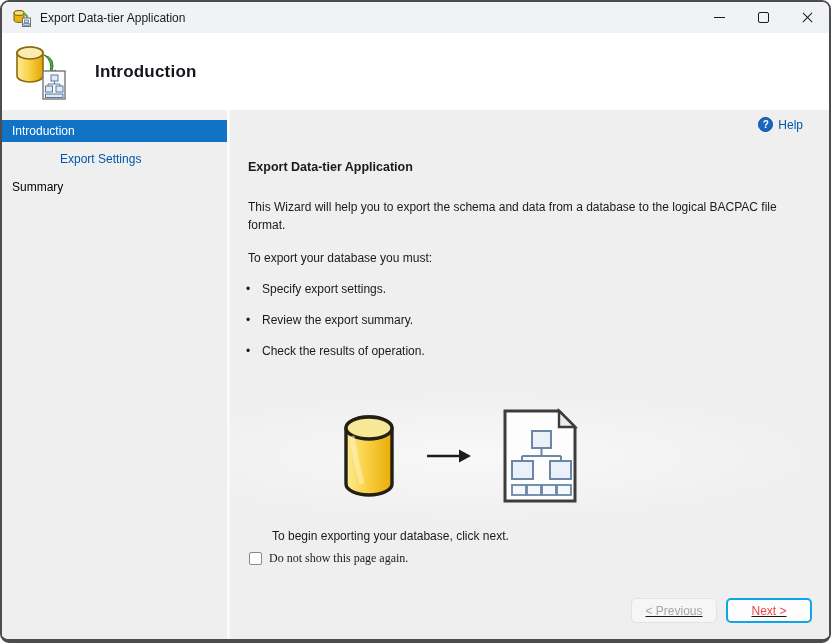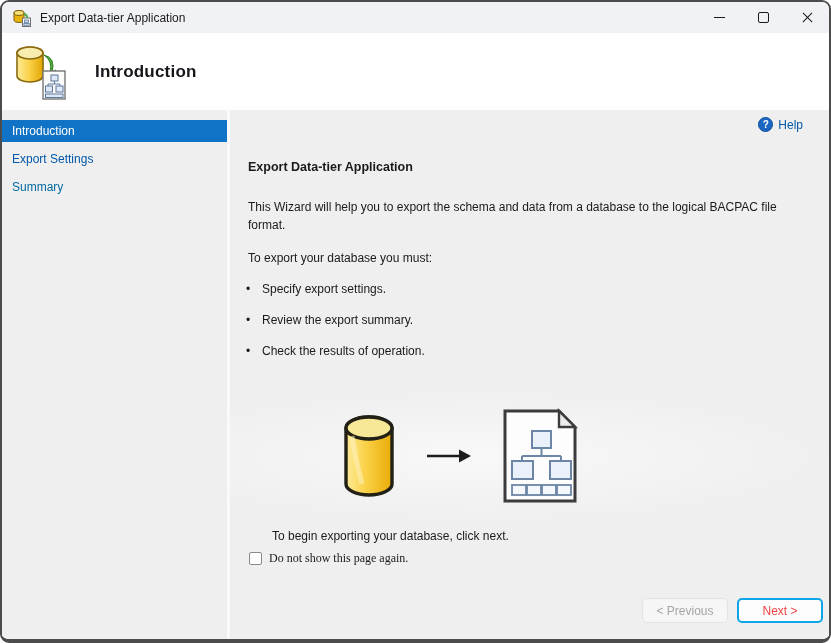--- a/index.html
+++ b/index.html
@@ -24,22 +24,22 @@
   .headerband{position:absolute;left:0;top:31px;right:0;height:77px;background:#ffffff;display:flex;align-items:center;}
   .header-icon{width:56px;height:58px;margin-left:11px;flex:0 0 auto;}
   .header-title{font-size:17px;font-weight:bold;color:#15151c;margin-left:26px;letter-spacing:.2px;}
 
   
   .main{position:absolute;left:0;top:108px;right:0;bottom:0;display:flex;background:#efefef;}
   .sidebar{width:225px;flex:0 0 auto;background:#efefef;padding-top:10px;box-sizing:border-box;}
   .divider{width:3px;background:#fafafa;flex:0 0 auto;}
   .nav-item{height:22px;line-height:22px;padding-left:10px;margin-bottom:6px;font-size:12px;}
   .nav-item.selected{background:#1173c5;color:#ffffff;}
-  .nav-item.link{color:#0257a8;}
-  .nav-item.dim{color:#0369a1;}
+  .nav-item.link{color:#0257a8;margin-left:48px;}
+  .nav-item.dim{color:#000000;}
 
   .content{position:relative;flex:1;background:#efefef;}
   .help{position:absolute;top:7px;right:26px;display:flex;align-items:center;gap:5px;color:#0257a8;cursor:pointer;}
   .help-icon{width:15px;height:15px;border-radius:50%;background:#1a66c0;color:#fff;font-size:10px;font-weight:bold;display:flex;align-items:center;justify-content:center;border:1px solid #0d4f9e;box-sizing:border-box;}
   .page-heading{position:absolute;top:50px;left:18px;font-weight:bold;font-size:12.5px;}
   .intro-text{position:absolute;top:88px;left:18px;width:552px;line-height:18px;}
   .must-text{position:absolute;top:141px;left:18px;}
   .bullet{position:absolute;left:32px;}
   .bullet::before{content:"\2022";position:absolute;left:-16px;top:0;color:#1a1a1a;}
   .b1{top:172px;} .b2{top:203px;} .b3{top:234px;}
@@ -47,21 +47,21 @@
   .graphic-row{position:absolute;top:280px;left:0;right:0;height:132px;display:flex;align-items:center;background:radial-gradient(ellipse at 42% 50%, #f8f8f8 0%, #efefef 72%);}
   .graphic-group{display:flex;align-items:center;margin-left:112px;}
   .g-cyl{width:54px;height:84px;}
   .g-arrow{width:46px;height:16px;margin:0 28px 0 30px;}
   .g-doc{width:80px;height:98px;}
 
   .closing-text{position:absolute;top:419px;left:18px;margin-left:24px;}
   .checkbox-row{position:absolute;top:441px;left:19px;display:flex;align-items:center;gap:7px;font-family:Liberation Serif, serif;}
   .checkbox{width:13px;height:13px;background:#fdfdfd;border:1px solid #8a8a8a;border-radius:2px;box-sizing:border-box;cursor:pointer;}
 
-  .footer{position:absolute;right:6px;bottom:16px;display:flex;gap:9px;}
+  .footer{position:absolute;right:17px;bottom:16px;display:flex;gap:9px;text-decoration:underline;}
   .btn{min-width:86px;height:25px;font-size:12px;font-family:inherit;border-radius:5px;display:flex;align-items:center;justify-content:center;box-sizing:border-box;cursor:pointer;}
   .btn-disabled{background:#f6f6f6;border:1px solid #e3e3e3;color:#a6a6a6;cursor:default;}
   .btn-default{background:#fdfdfd;border:2px solid #0ea5e9;color:#ef4444;}
   .btn-normal{background:#fdfdfd;border:1px solid #cfcfcf;color:#111;}
 </style>
 </head>
 <body>
 
 <div class="window">
 

